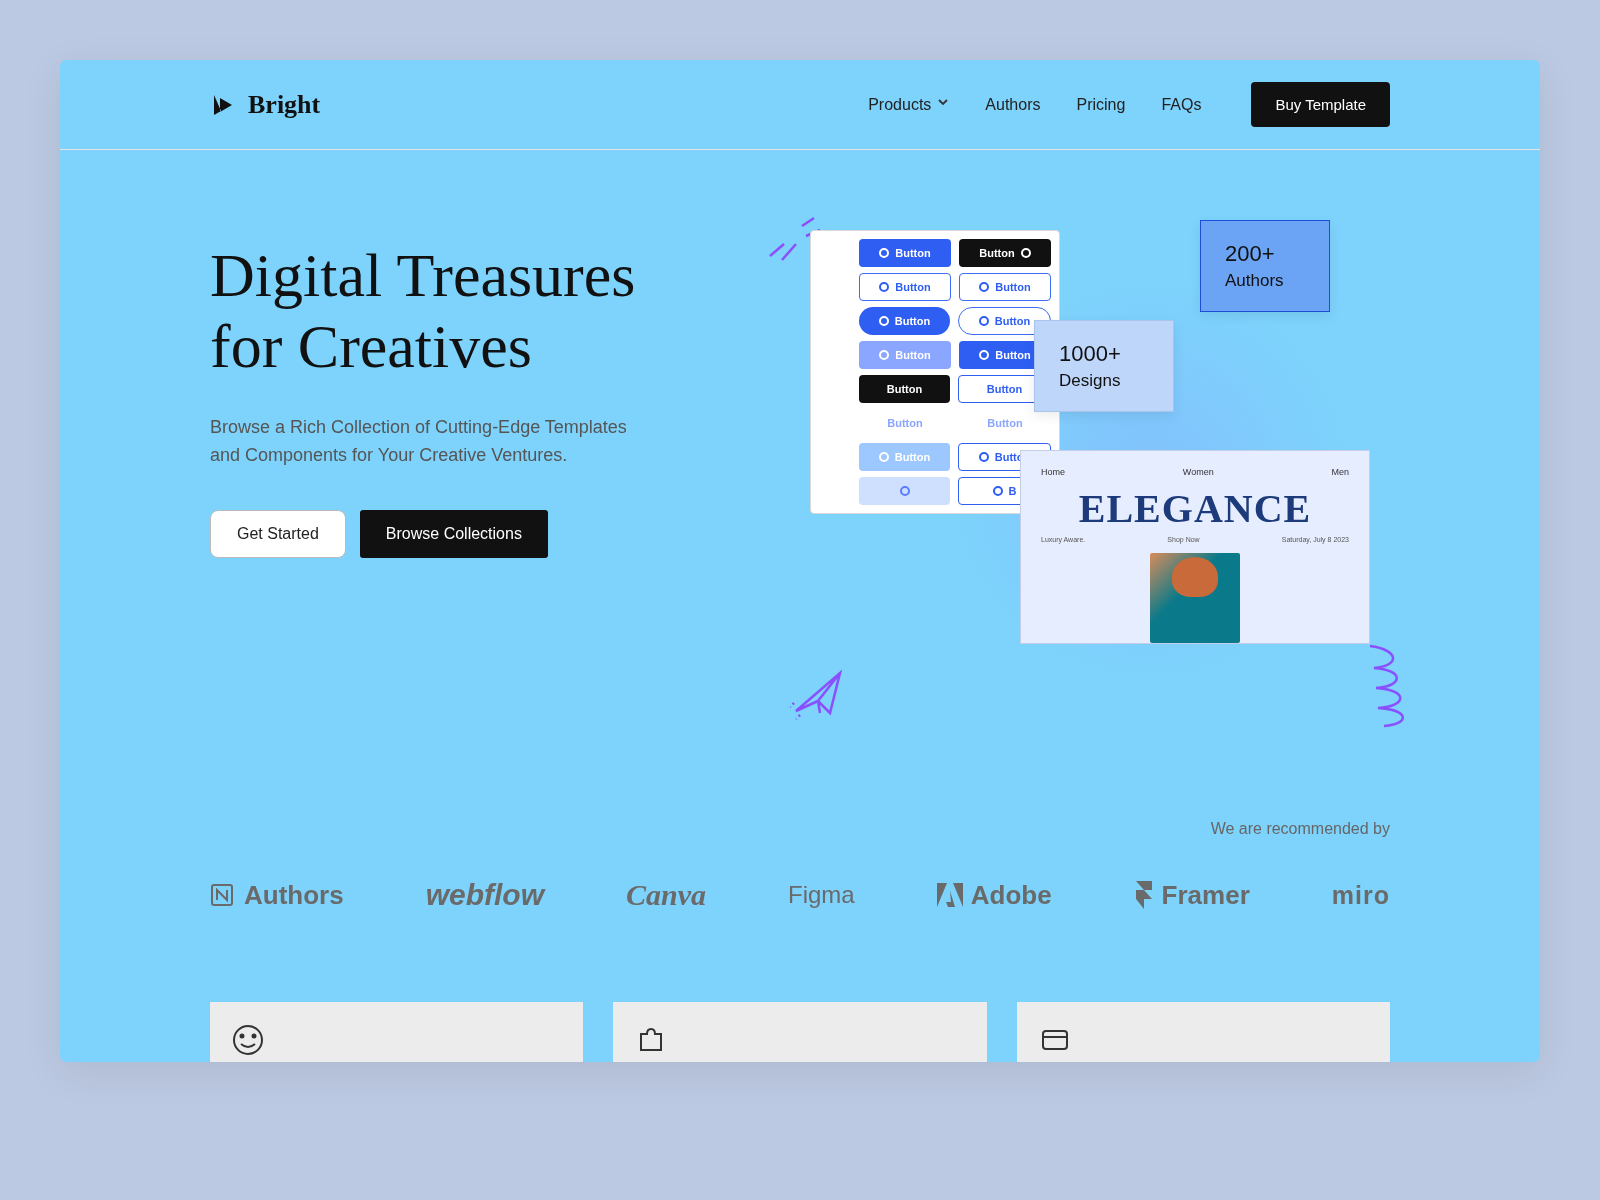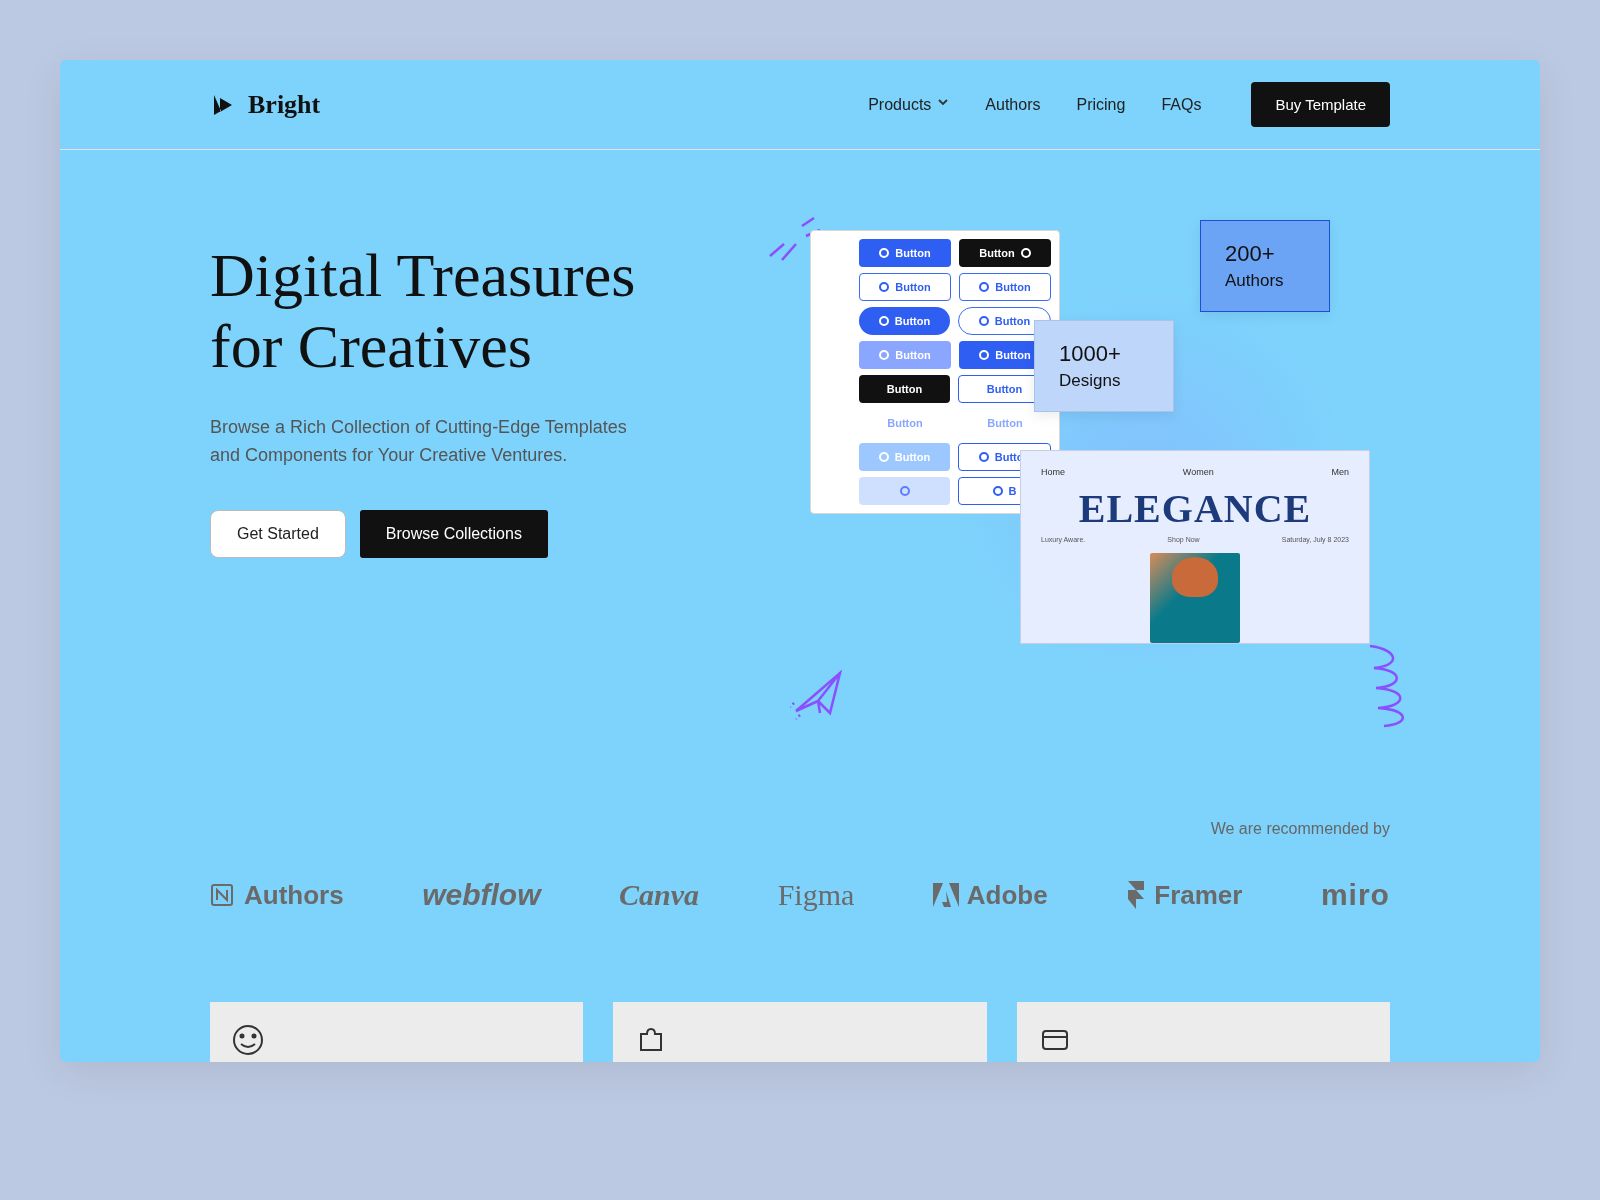--- a/index.html
+++ b/index.html
@@ -278,22 +278,22 @@
     color: #6a6a6a;
     fill: #6a6a6a;
     font-size: 26px;
     font-weight: 600;
     display: flex;
     align-items: center;
     gap: 8px;
   }
   .brand.webflow { font-style: italic; font-weight:700; font-size:30px;}
   .brand.canva { font-family: cursive; font-style:italic; font-size:30px;}
-  .brand.figma { font-family: Liberation Serif, serif; font-weight:400; font-size:30px;}
-  .brand.miro { font-weight:700; letter-spacing:1px; font-size:30px;}
+  .brand.figma { font-family: Liberation Sans, sans-serif; font-weight:400; font-size:24px;}
+  .brand.miro { font-weight:700; letter-spacing:1px; font-size:25px;}
   
   .feature-row {
     display: flex;
     gap: 30px;
     padding: 60px 150px 0 150px;
   }
   .feature-card {
     flex: 1;
     background: #ececec;
     height: 60px;

